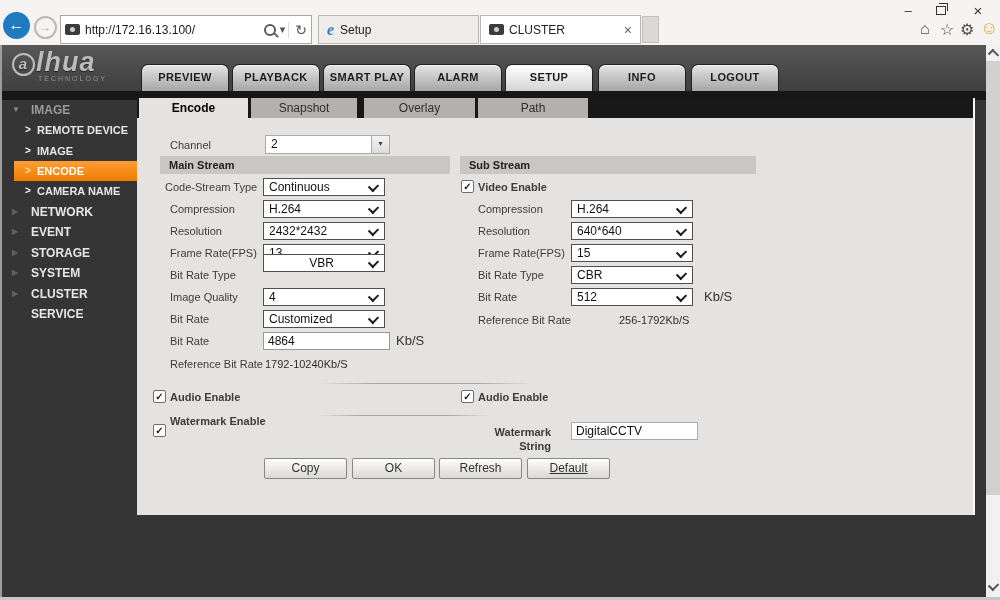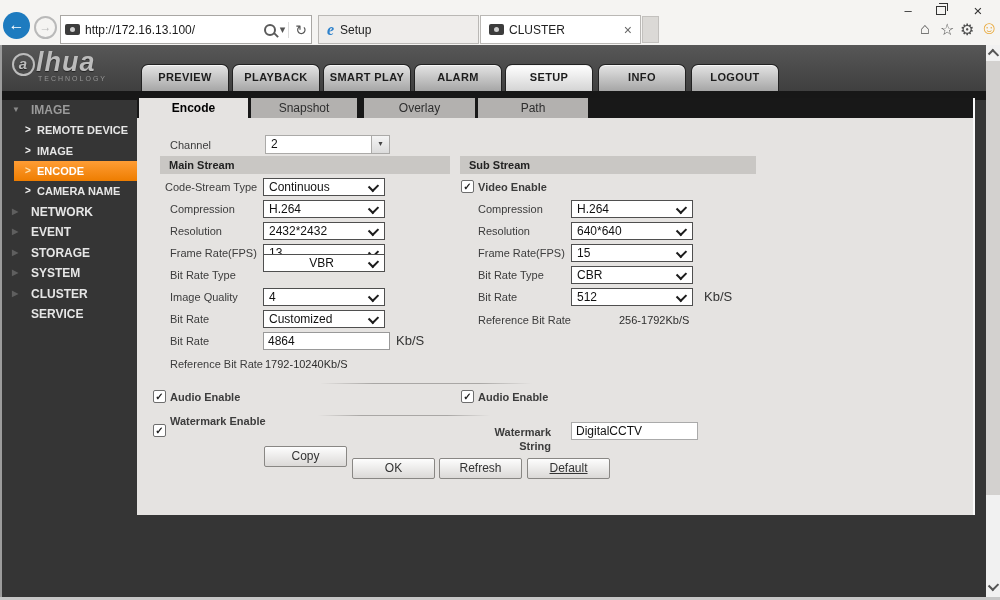--- a/index.html
+++ b/index.html
@@ -255,21 +255,21 @@
   <div class="cb" style="left:16px;top:292px;"><span>✓</span></div>
   <div class="cb-lbl" style="left:33px;top:292px;">Audio Enable</div>
   <div class="cb" style="left:324px;top:292px;"><span>✓</span></div>
   <div class="cb-lbl" style="left:341px;top:292px;">Audio Enable</div>
 
   <div class="cb" style="left:16px;top:326px;"><span>✓</span></div>
   <div class="cb-lbl" style="left:33px;top:316px;">Watermark Enable</div>
   <div class="cb-lbl" style="left:330px;top:327px;width:84px;text-align:right;">Watermark String</div>
   <input class="txtin" style="left: 434px; top: 324px; border-color: rgb(170, 170, 170);" value="DigitalCCTV">
 
-  <div class="pbtn" style="left:127px;top:348px;">Copy</div>
+  <div class="pbtn" style="left:127px;top:360px;">Copy</div>
   <div class="pbtn" style="left:215px;top:360px;">OK</div>
   <div class="pbtn" style="left:302px;top:360px;">Refresh</div>
   <div class="pbtn" style="left:390px;top:360px;text-decoration:underline;">Default</div>
 </div>
 
 <div id="sbar" class="abs">
   <div class="sb-arr sb-up"></div>
   <div class="thumb"></div>
   <div class="sb-arr sb-down"></div>
 </div>

